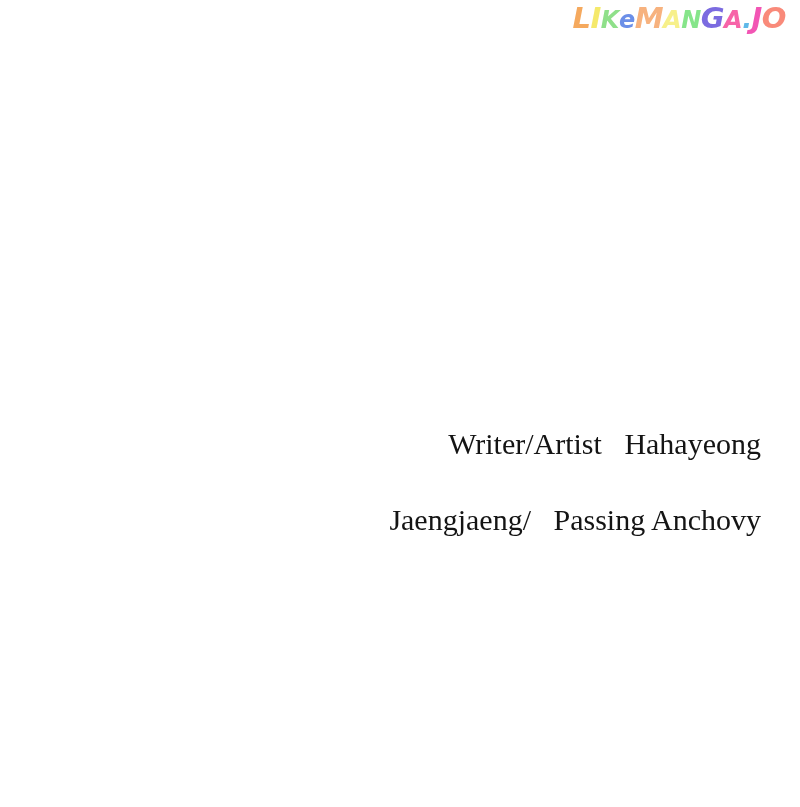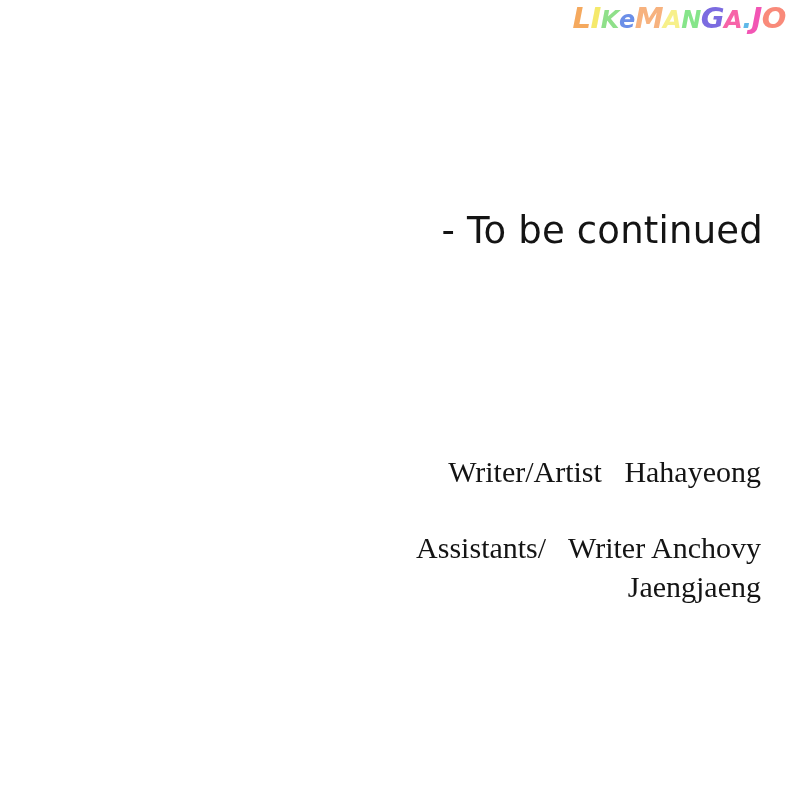--- a/index.html
+++ b/index.html
@@ -68,21 +68,20 @@
   
   #credits {
     position: absolute;
     left: 0;
     top: 424px;
     width: 761px;
     text-align: right;
     font-family: "Liberation Serif", "DejaVu Serif", serif;
     font-size: 30px;
     color: #141414;
-    margin-top: 28px;
   }
   #credits .credit-line {
     white-space: pre;
     line-height: 39px;
   }
   #credits .credit-gap {
     height: 37px;
   }
 </style>
 </head>
@@ -98,22 +97,20 @@
       <span class="lg" style="color: rgb(247, 178, 126);">M</span>
       <span class="lg small" style="color: rgb(247, 240, 138);">A</span>
       <span class="lg small" style="color: rgb(134, 229, 138);">N</span>
       <span class="lg" style="color: rgb(123, 107, 224);">G</span>
       <span class="lg small" style="color: rgb(247, 100, 168);">A</span>
       <span class="lg dot" style="color: rgb(95, 184, 232);">.</span>
       <span class="lg" style="color: rgb(242, 85, 180);">J</span>
       <span class="lg" style="color: rgb(249, 138, 122);">O</span>
   </div>
 
-  <div id="to-be-continued">- To be continued</div>
 
   <div id="credits">
     <div class="credit-line">Writer/Artist   Hahayeong</div>
     <div class="credit-gap"></div>
-    <div class="credit-line">Assistants/   Writer Anchovy</div>
-    <div class="credit-line">Jaengjaeng</div>
+    <div class="credit-line">Jaengjaeng/   Passing Anchovy</div>
   </div>
 
 </div>
 
 </body></html>

